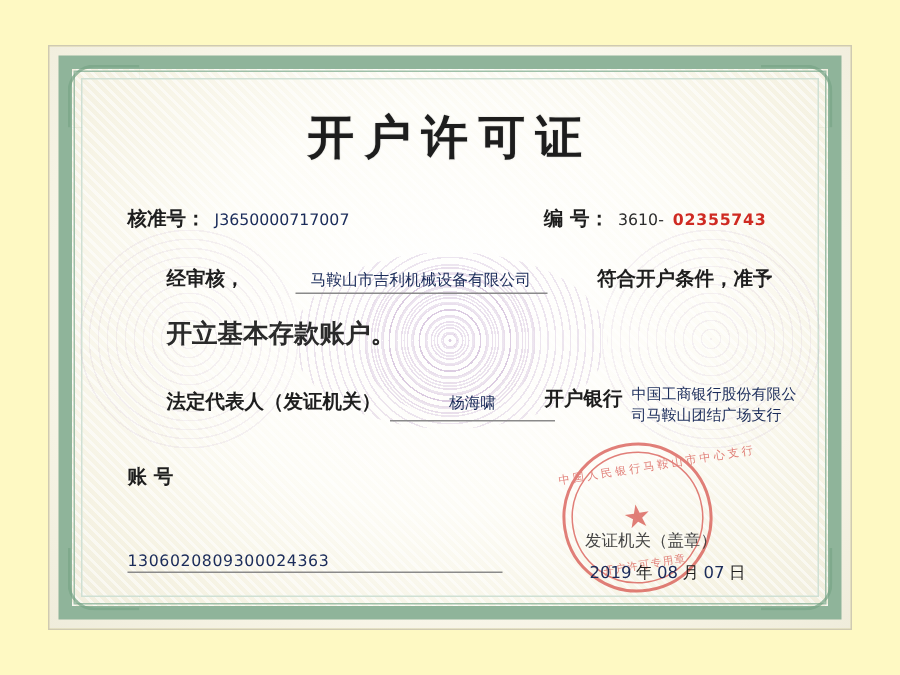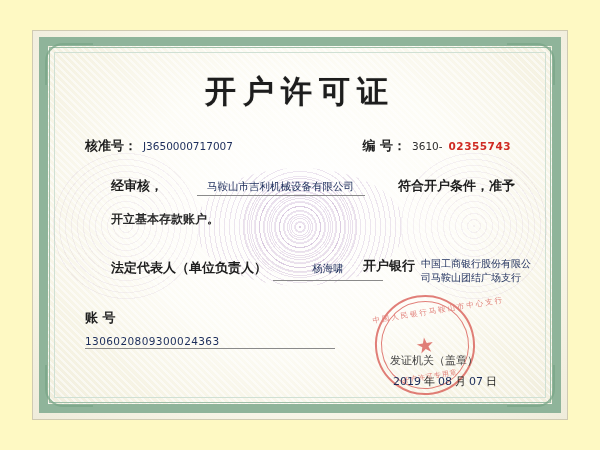--- a/index.html
+++ b/index.html
@@ -200,21 +200,21 @@
     padding: 0 4px 1px 4px;
     min-width: 160px;
     text-align: center;
   }
   .line-open {
     position: absolute;
     left: 48px;
     top: 152px;
     font-family: "DejaVu Sans", sans-serif;
     font-weight: bold;
-    font-size: 12px;
+    font-size: 17px;
   }
 
   
   .line-rep {
     position: absolute;
     left: 48px;
     top: 200px;
     display: flex;
     align-items: baseline;
     gap: 6px;
@@ -252,20 +252,21 @@
     align-items: baseline;
     gap: 8px;
     flex-direction: column;
   }
   .account-underline {
     display: inline-block;
     min-width: 250px;
     border-bottom: 1px solid #8a8a8a;
     padding-bottom: 1px;
     letter-spacing: .4px;
+    margin-top: 33px;
   }
 
   
   .issuer {
     position: absolute;
     right: 40px;
     top: 292px;
     text-align: left;
     font-family: "DejaVu Sans", sans-serif;
     font-size: 11px;
@@ -369,21 +370,21 @@
 
       <div class="line-review">
         <span class="label">经审核，</span>
         <span class="value ink underlined">马鞍山市吉利机械设备有限公司</span>
         <span class="label">符合开户条件，准予</span>
       </div>
 
       <div class="line-open">开立基本存款账户。</div>
 
       <div class="line-rep">
-        <span class="label">法定代表人（单位负责人）</span>
+        <span class="label">法定代表人（发证机关）</span>
         <span class="value ink rep-underline">杨海啸</span>
       </div>
 
       <div class="line-bank">
         <span class="label">开户银行</span>
         <span class="bank-name">中国工商银行股份有限公司马鞍山团结广场支行</span>
       </div>
 
       <div class="line-account">
         <span class="label">账 号</span>

